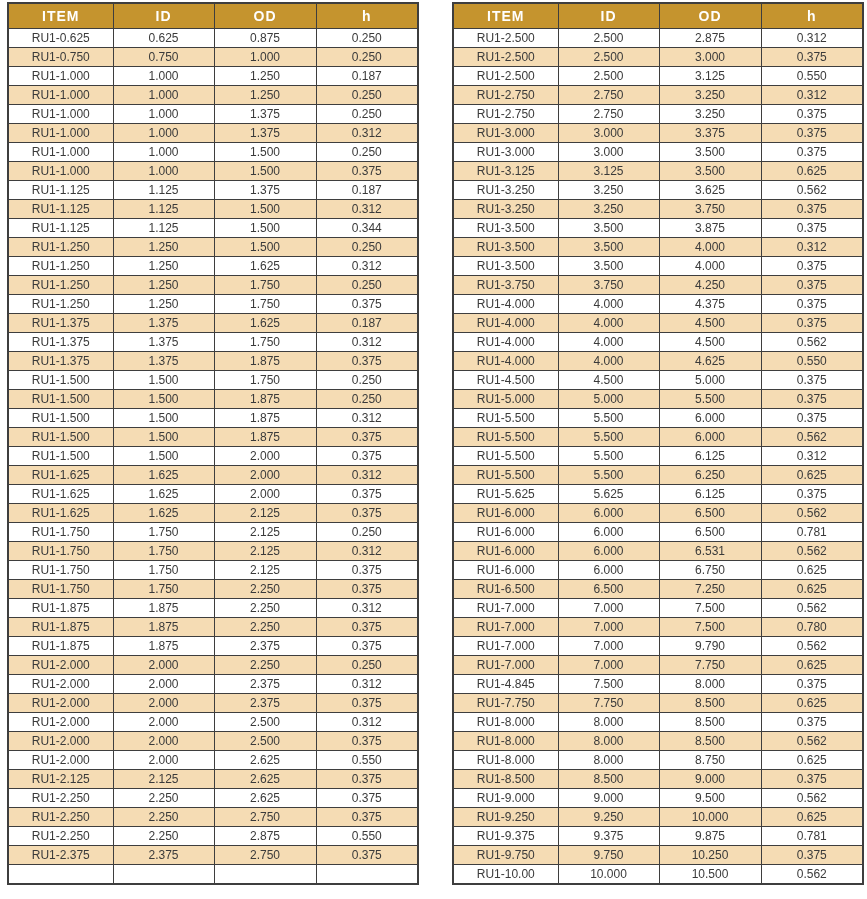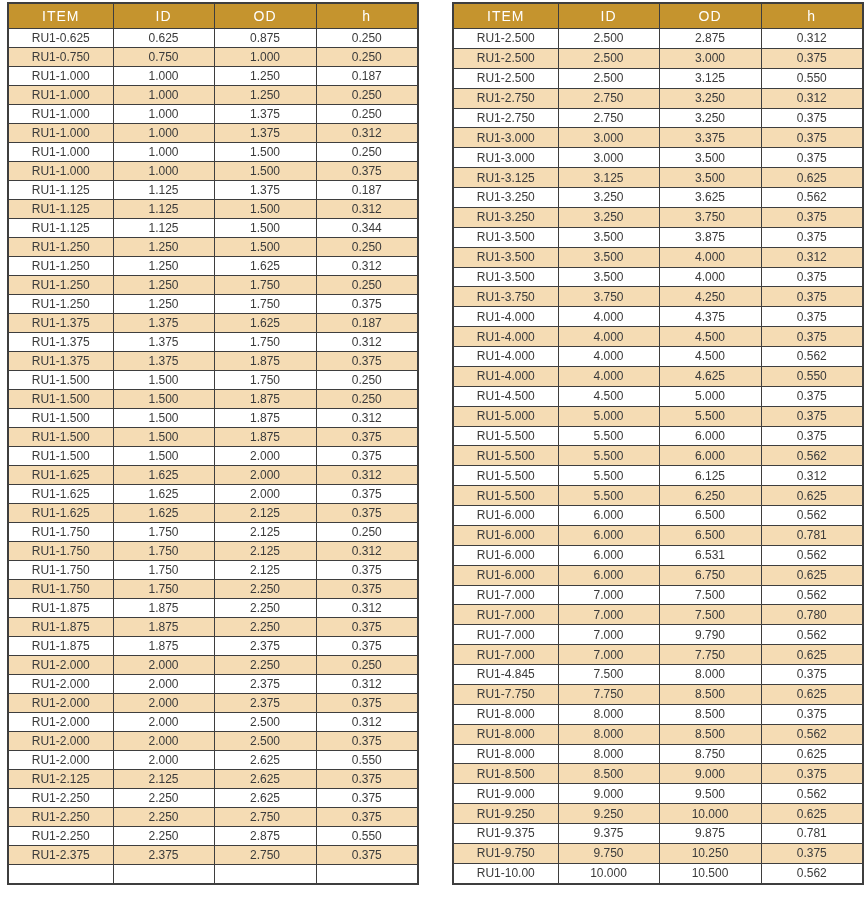--- a/index.html
+++ b/index.html
@@ -32,21 +32,21 @@
   table.spec th, table.spec td{
     border:1px solid var(--border);
     padding:0;
     text-align:center;
     overflow:hidden;
     white-space:nowrap;
   }
   table.spec th{
     background:var(--header-bg);
     color:var(--header-text);
-    font-weight:normal;
+    font-weight:bold;
     font-size:14px;
     letter-spacing:1px;
     height:24px;
   }
   table.spec th + th{
     border-left:1px solid var(--header-divider);
   }
   table.spec td{
     height:18px;
     font-size:12px;
@@ -504,20 +504,26 @@
           <td>6.125</td>
           <td>0.312</td>
         </tr>
         <tr>
           <td>RU1-5.500</td>
           <td>5.500</td>
           <td>6.250</td>
           <td>0.625</td>
         </tr>
         <tr>
+          <td>RU1-5.625</td>
+          <td>5.625</td>
+          <td>6.125</td>
+          <td>0.375</td>
+        </tr>
+        <tr>
           <td>RU1-6.000</td>
           <td>6.000</td>
           <td>6.500</td>
           <td>0.562</td>
         </tr>
         <tr>
           <td>RU1-6.000</td>
           <td>6.000</td>
           <td>6.500</td>
           <td>0.781</td>
@@ -525,20 +531,26 @@
         <tr>
           <td>RU1-6.000</td>
           <td>6.000</td>
           <td>6.531</td>
           <td>0.562</td>
         </tr>
         <tr>
           <td>RU1-6.000</td>
           <td>6.000</td>
           <td>6.750</td>
+          <td>0.625</td>
+        </tr>
+        <tr>
+          <td>RU1-6.500</td>
+          <td>6.500</td>
+          <td>7.250</td>
           <td>0.625</td>
         </tr>
         <tr>
           <td>RU1-7.000</td>
           <td>7.000</td>
           <td>7.500</td>
           <td>0.562</td>
         </tr>
         <tr>
           <td>RU1-7.000</td>

